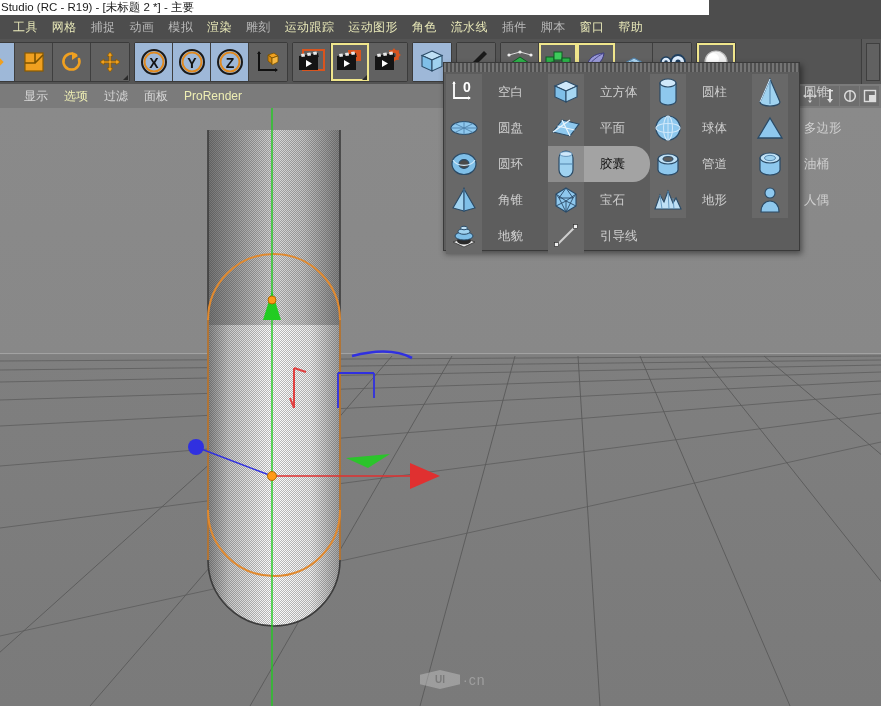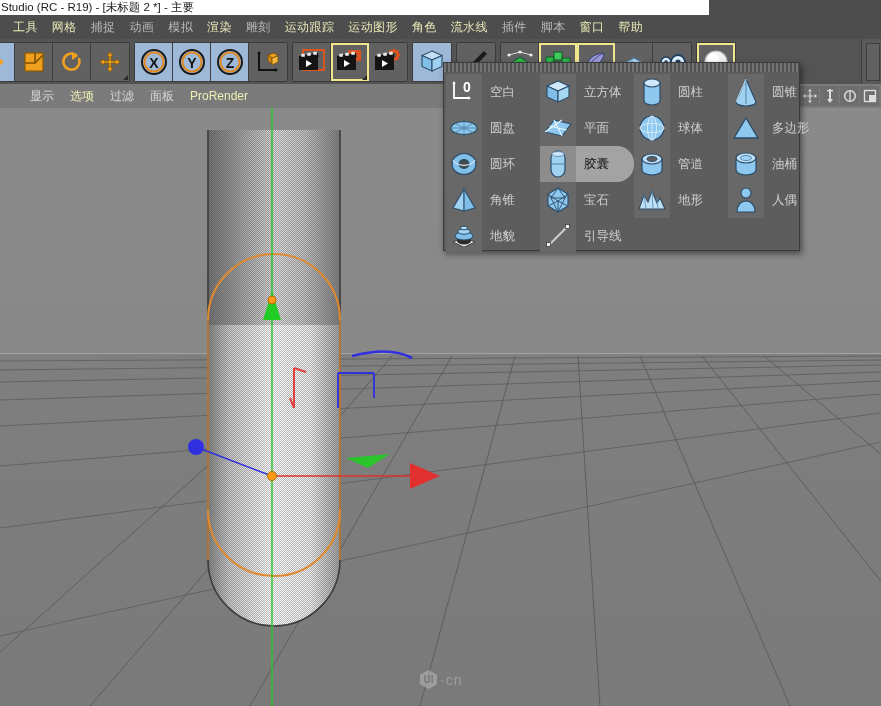--- a/index.html
+++ b/index.html
@@ -49,21 +49,21 @@
   .tbtn .corner {
     position: absolute; right: 1px; bottom: 1px;
     width: 0; height: 0; border-left: 5px solid transparent; border-bottom: 5px solid #2b2b2b;
   }
   .tbtn svg { display: block; }
 
   
   .vpbar {
     position: absolute; left: 0; top: 84px; width: 881px; height: 24px;
     background: #7b7b7b;
-    display: flex; align-items: center; padding-left: 22px;
+    display: flex; align-items: center; padding-left: 16px;
   }
   .vpitem { font-size: 12px; color: #d8d8d8; padding: 2px 8px; white-space: nowrap; }
   .vpitem.hl { color: #efefb4; }
   .vpnav {
     position: absolute; right: 2px; top: 84px; height: 24px;
     display: flex; align-items: center; gap: 1px;
   }
   .vpnav .nb { width: 19px; height: 20px; display:flex; align-items:center; justify-content:center;
                background:#6e6e6e; }
 
@@ -87,21 +87,21 @@
   .grid { position: absolute; left: 0; top: 0; width: 881px; height: 598px; }
   .capsule-wrap { position: absolute; left: 205px; top: 22px; }
 
   
   .gizmo { position: absolute; left: 0; top: 0; width: 881px; height: 598px; pointer-events: none; }
 
   .watermark {
     position: absolute; left: 420px; top: 678px; display: flex; align-items: center; gap: 3px;
     opacity: .45;
   }
-  .wm-hex { width: 17px; height: 19px; background: #c9c9c9;
+  .wm-hex { width: 40px; height: 19px; background: #c9c9c9;
             clip-path: polygon(50% 0,100% 25%,100% 75%,50% 100%,0 75%,0 25%);
             display:flex; align-items:center; justify-content:center;
             font-size: 10px; color:#7a7a7a; font-weight:bold; }
   .wm-txt { font-size: 14px; color:#c9c9c9; letter-spacing:1px; }
 
   
   .flyout {
     position: absolute; left: 443px; top: 62px; width: 357px; height: 189px;
     background: #5d5d5d; border: 1px solid #3a3a3a;
     box-shadow: 2px 3px 6px rgba(0,0,0,.45);
@@ -117,20 +117,21 @@
   .fcol { display: flex; flex-direction: column; }
   .fitem { display: flex; align-items: center; height: 36px; }
   .ficon {
     width: 36px; height: 36px; background: #686868;
     display: flex; align-items: center; justify-content: center;
     flex: 0 0 36px;
   }
   .flabel {
     font-size: 12.5px; color: #cfcfcf; padding-left: 8px; white-space: nowrap;
     min-width: 58px;
+    margin-left: 8px;
   }
   .fitem.active { background: #a3a3a3; border-radius: 17px; }
   .fitem.active .ficon { background: #8d8d8d; }
   .fitem.active .flabel { color: #141414; }
   .fitem.empty .ficon { background: transparent; }
 </style>
 </head>
 <body>
 
 <div id="app">

